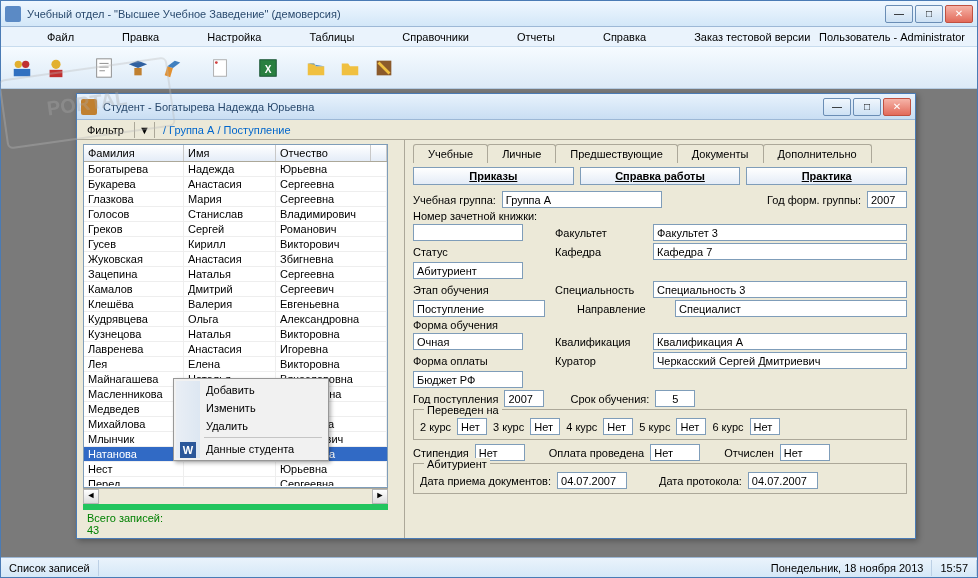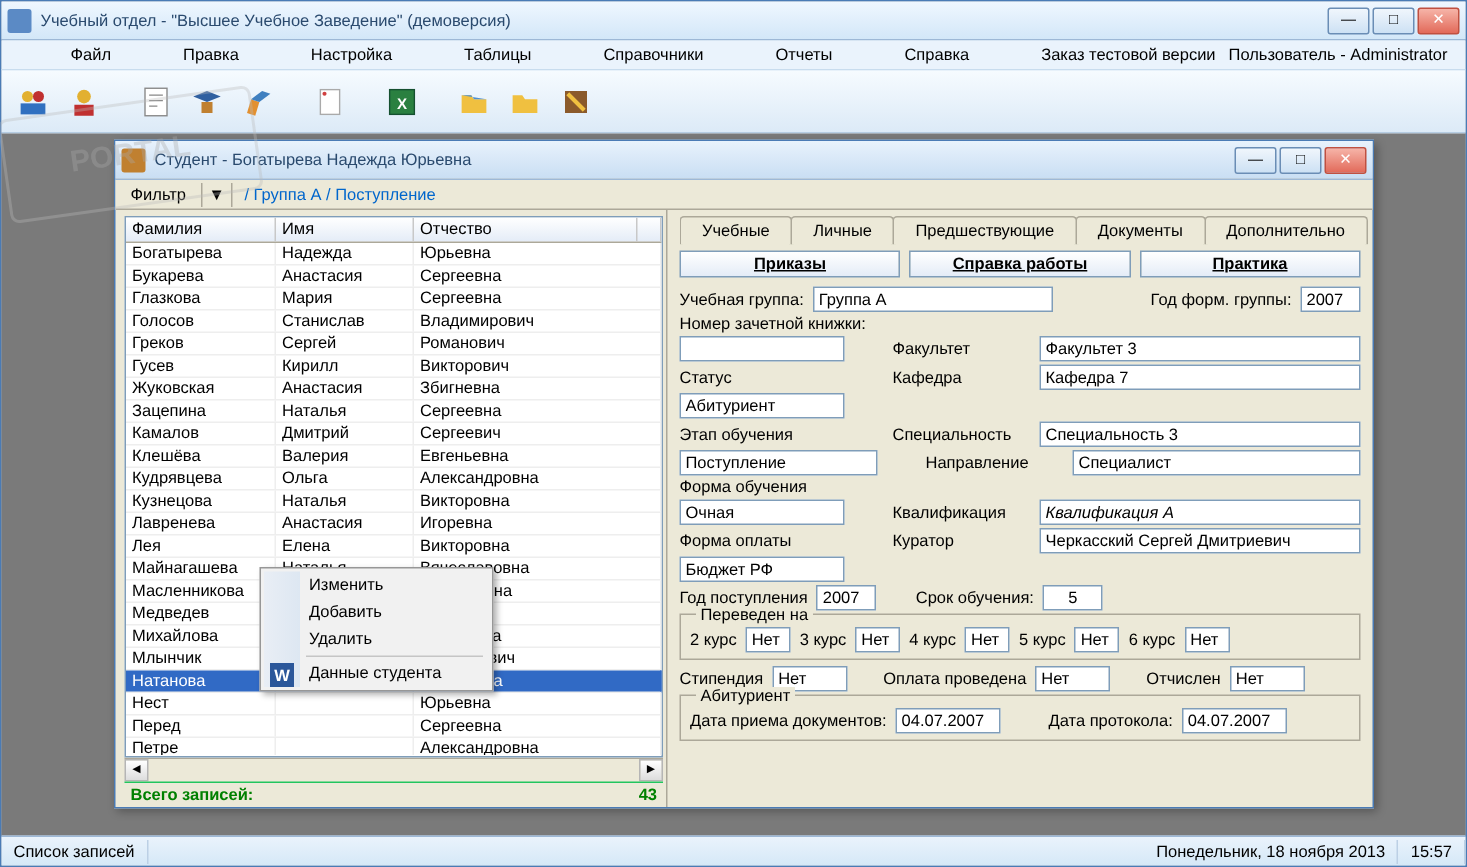--- a/index.html
+++ b/index.html
@@ -26,31 +26,31 @@
 
 .child-window { position: absolute; top: 4px; left: 75px; width: 840px; height: 446px; background: #ece9d8; border: 1px solid #4a7bb5; box-shadow: 2px 2px 6px rgba(0,0,0,.3); }
 .child-window .titlebar { background: linear-gradient(#e8f2fc,#c9def3); }
 
 .filter-bar { height: 20px; background: #ece9d8; display: flex; align-items: center; border-bottom: 1px solid #aca899; }
 .filter-label { padding: 2px 10px; border-right: 1px solid #aca899; }
 .filter-icon { width: 20px; text-align: center; border-right: 1px solid #aca899; padding: 2px 4px; cursor: pointer; }
 .breadcrumb { padding: 2px 8px; color: #0066cc; }
 
 .content { display: flex; height: calc(100% - 46px); }
-.left-pane { width: 368px; border-right: 1px solid #aca899; display: flex; flex-direction: column; padding: 4px 2px 0 6px; }
+.left-pane { width: 328px; border-right: 1px solid #aca899; display: flex; flex-direction: column; padding: 4px 16px 0 6px; }
 .grid { border: 1px solid #7f9db9; background: #fff; flex: 1; overflow: hidden; position: relative; }
 .grid-head { display: flex; background: linear-gradient(#fff,#e4ecf7); border-bottom: 1px solid #aca899; }
 .grid-head div { border-right: 1px solid #c8c8c8; padding: 2px 4px; font-size: 11px; }
 .col-s { width: 100px; } .col-n { width: 92px; } .col-p { flex: 1; } .col-scr { width: 16px; }
 .grid-body { overflow-y: scroll; height: calc(100% - 18px); }
 .grid-row { display: flex; border-bottom: 1px solid #eee; cursor: pointer; }
 .grid-row div { padding: 1px 4px; border-right: 1px solid #eee; white-space: nowrap; overflow: hidden; }
 .grid-row.selected { background: #316ac5; color: #fff; }
 .grid-row.selected div { border-right-color: #316ac5; }
-.grid-foot { padding: 2px 4px; background: #ece9d8; border-top: 1px solid #22c55e; color: #008000; font-weight: bold; display: flex; }
+.grid-foot { padding: 2px 4px; background: #ece9d8; border-top: 6px solid #22c55e; color: #008000; font-weight: normal; display: flex; flex-direction: column; }
 .hscroll { height: 16px; background: #ece9d8; border-top: 1px solid #aca899; display: flex; }
 .hscroll .arrow { width: 16px; height: 15px; border: 1px solid #b5b5b5; background: linear-gradient(#fff,#ddd); text-align: center; font-size: 9px; }
 
 .right-pane { flex: 1; padding: 4px 8px; overflow: hidden; }
 .tabs { display: flex; margin-bottom: 2px; }
 .tab { padding: 3px 14px; border: 1px solid #aca899; border-bottom: none; background: #ece9d8; cursor: pointer; border-radius: 3px 3px 0 0; margin-right: -1px; position: relative; }
 .tab.active { background: #ece9d8; z-index: 2; }
 .sub-btns { display: flex; gap: 6px; margin: 4px 0; }
 .sub-btn { flex: 1; padding: 2px 4px; border: 1px solid #7f9db9; background: linear-gradient(#fff,#e4ecf7); text-align: center; cursor: pointer; font-weight: bold; text-decoration: underline; }
 
@@ -379,21 +379,21 @@
               <span class="flabel" style="width:92px">Направление</span>
               <input class="finput" style="flex: 1 1 0%;" value="Специалист">
             </div>
             <div class="frow">
                 <span class="flabel" style="width:110px">Форма обучения</span>
               </div>
             <div class="frow">
                 <input class="finput" style="width: 110px;" value="Очная">
               <span style="width:20px"></span>
               <span class="flabel" style="width:92px">Квалификация</span>
-              <input class="finput" style="flex: 1 1 0%; font-style: italic;" value="Квалификация А">
+              <input class="finput" style="flex: 1 1 0%;" value="Квалификация А">
             </div>
             <div class="frow">
                 <span class="flabel" style="width:110px">Форма оплаты</span>
               <span style="width:20px"></span>
               <span class="flabel" style="width:92px">Куратор</span>
               <input class="finput" style="flex: 1 1 0%;" value="Черкасский Сергей Дмитриевич">
             </div>
             <div class="frow">
                 <input class="finput" style="width: 110px;" value="Бюджет РФ">
               </div>
@@ -439,22 +439,22 @@
                 <span class="flabel">Дата протокола:</span>
                 <input class="finput" style="width: 70px;" value="04.07.2007">
               </div>
             </div>
           </div>
         </div>
       </div>
 
       <div class="context-menu">
         <div class="cm-strip"></div>
+        <div class="cm-item"><span>Добавить</span></div>
         <div class="cm-item"><span>Изменить</span></div>
-        <div class="cm-item"><span>Добавить</span></div>
         <div class="cm-item"><span>Удалить</span></div>
         <div class="cm-sep"></div>
         <div class="cm-item">
           <svg class="cm-icon" viewBox="0 0 16 16">
               <rect width="16" height="16" fill="#2b579a"></rect>
               <text x="8" y="12" text-anchor="middle" fill="#fff" font-size="10" font-weight="bold">W</text>
             </svg>
           <span>Данные студента</span>
         </div>
       </div>

